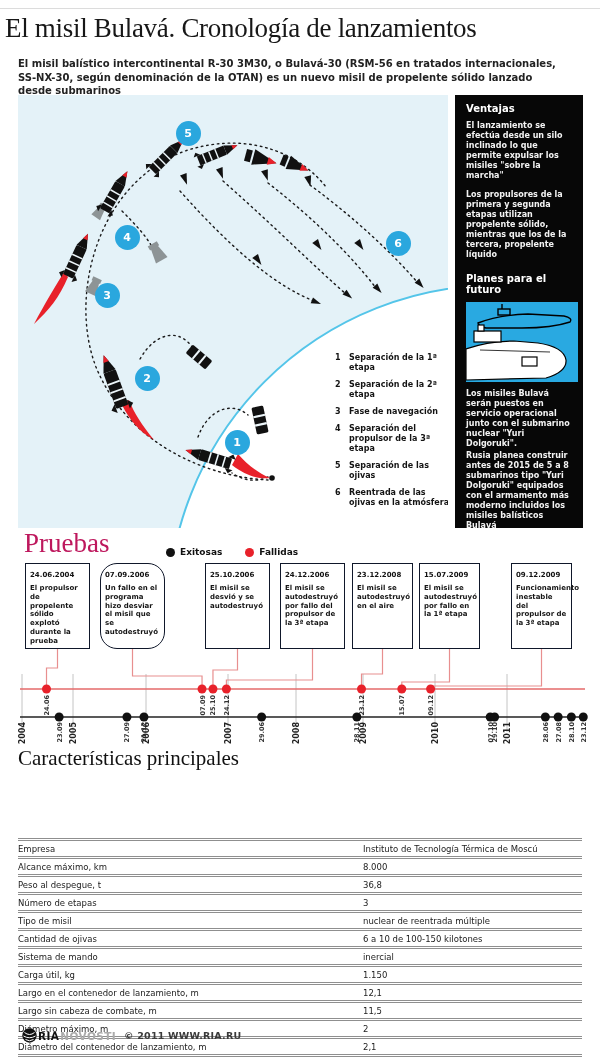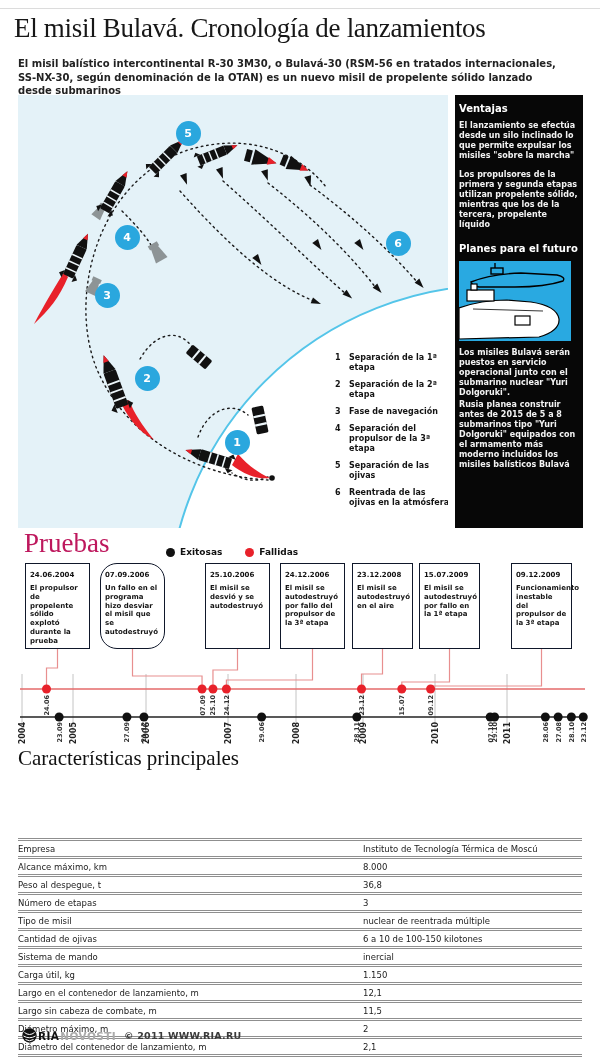--- a/index.html
+++ b/index.html
@@ -1,35 +1,35 @@
 <!DOCTYPE html>
 <html><head>
 <meta charset="utf-8">
 <style>
   html,body{margin:0;padding:0;background:#fff;}
   body{font-family:"DejaVu Sans","Liberation Sans",sans-serif;}
   .page{position:relative;width:600px;height:1058px;background:#fff;overflow:hidden;}
   .topline{position:absolute;top:8px;left:0;width:600px;border-top:1px solid #dcdcdc;}
   .serif{font-family:"Liberation Serif","DejaVu Serif",serif;font-weight:400;}
-  h1.title{position:absolute;left:14px;top:13px;margin:0;font-size:27px;color:#171717;letter-spacing:-0.3px;}
+  h1.title{position:absolute;left:5px;top:13px;margin:0;font-size:27px;color:#171717;letter-spacing:-0.3px;}
   .subtitle{position:absolute;left:18px;top:57px;width:548px;margin:0;font-size:10px;font-weight:bold;color:#222;line-height:1.35;}
 
   
   .panel{position:absolute;left:18px;top:95px;width:430px;height:433px;background:#E4F2F8;overflow:hidden;}
   .panel svg{position:absolute;left:0;top:0;}
   .dash{fill:none;stroke:#1b1b1b;stroke-width:1.4;stroke-dasharray:1.6 3.8;stroke-linecap:round;}
   .stage-circle{position:absolute;width:25px;height:25px;border-radius:50%;background:#2AA7DE;color:#fff;
     font-size:11px;font-weight:bold;display:flex;align-items:center;justify-content:center;z-index:3;}
   #stage-legend{position:absolute;left:317px;top:258px;width:118px;z-index:3;}
   .leg-item{display:flex;gap:7px;margin-bottom:7px;font-size:8px;font-weight:bold;color:#141414;line-height:1.25;}
   .leg-num{flex:0 0 7px;}
 
   
   .sidebar{position:absolute;left:455px;top:95px;width:128px;height:433px;background:#070707;color:#fff;
-    padding:8px 4px 0;box-sizing:border-box;}
+    padding:8px 11px 0;box-sizing:border-box;}
   .sidebar h2{margin:0 0 7px;font-size:10px;font-weight:bold;color:#fff;}
   .sidebar p{margin:0 0 9px;font-size:8px;line-height:10px;font-weight:bold;color:#f3f3f3;}
   .planes-h{margin-top:13px !important;}
   .subbox{width:112px;height:80px;background:#29A9E1;margin:2px 0 7px;}
 
   
   .pruebas-title{position:absolute;left:24px;top:528px;margin:0;font-size:27px;color:#be185d;}
   .tl-legend{position:absolute;left:130px;top:547px;display:flex;align-items:center;gap:5px;
     font-size:9px;font-weight:bold;color:#111;padding-left:36px;}
   .dot{width:9px;height:9px;border-radius:50%;display:inline-block;}

